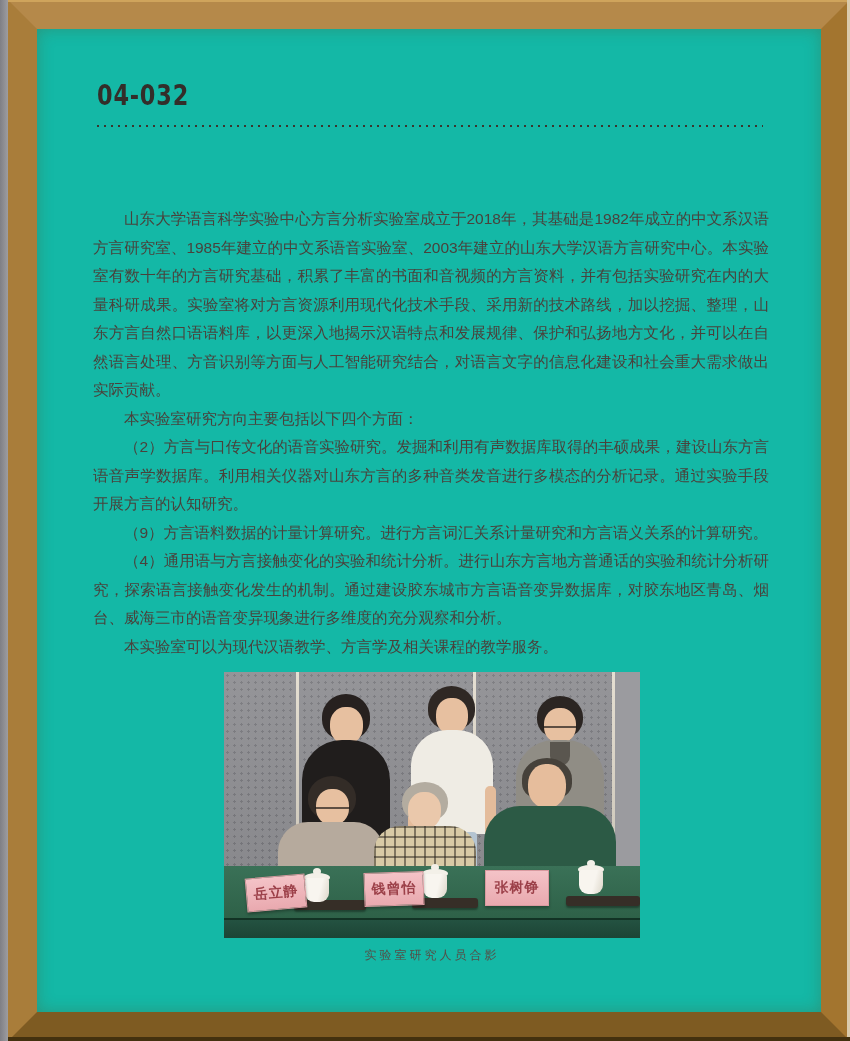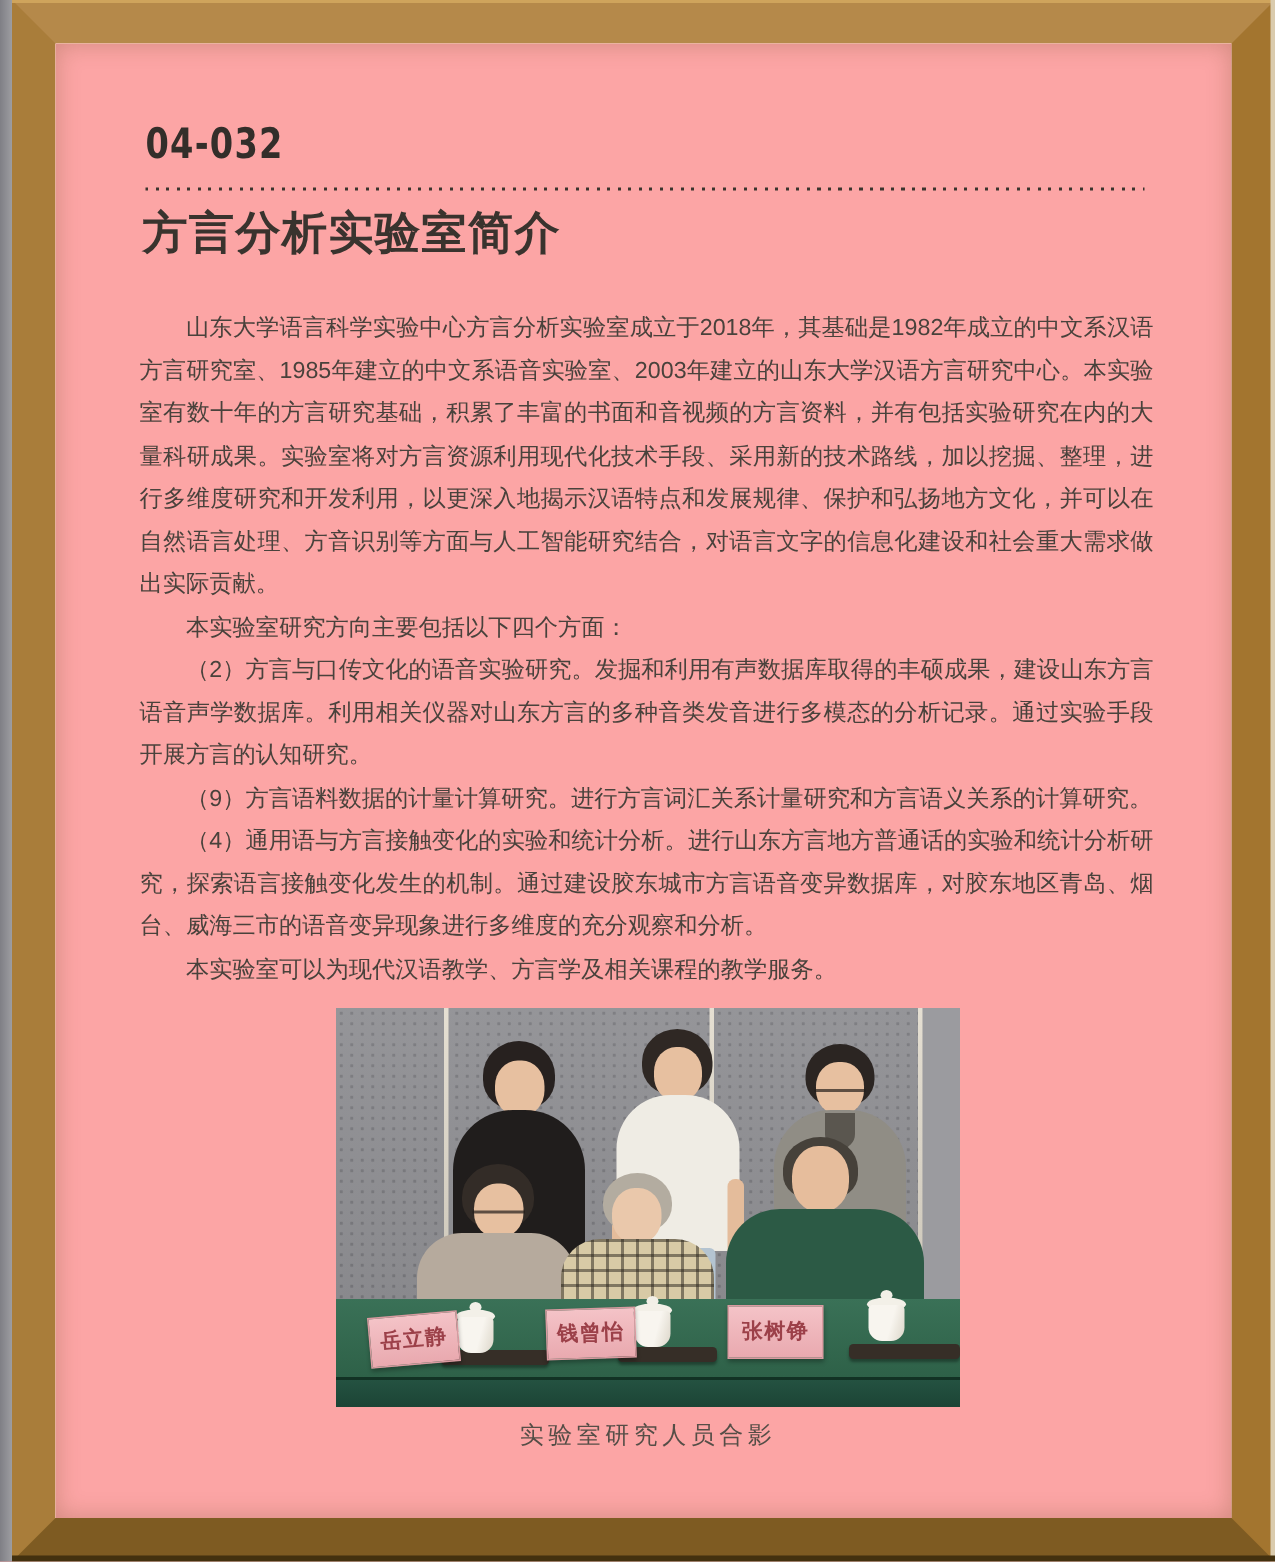--- a/index.html
+++ b/index.html
@@ -11,21 +11,21 @@
   
   .wall-edge-left{position:absolute;left:0;top:0;width:8px;height:100%;
     background:linear-gradient(to right,#7f7f85,#9d9da1);}
   .frame{position:absolute;left:8px;top:0;width:842px;height:1041px;box-sizing:border-box;
     border:29px solid;border-color:#b5894a #a3752f #7e5b22 #a97d3a;
     background:#fbf6ed;}
   .frame-top-light{position:absolute;left:8px;top:0;width:842px;height:2px;background:#cfa45c;}
   .frame-right-light{position:absolute;right:0;top:0;width:3px;height:1041px;background:#dacbad;}
   .frame-bottom-dark{position:absolute;left:8px;bottom:0;width:842px;height:4px;background:#43310f;}
   
-  .page{position:absolute;inset:0;background:#fca5a5;
+  .page{position:absolute;inset:0;background:#14b8a6;
     box-shadow:inset 0 0 16px rgba(95,64,22,.28);padding-left:29px;}
   .code{position:absolute;left:60px;top:50px;font-weight:800;font-size:28px;color:#332e2a;
     font-family:"DejaVu Sans","Liberation Sans",sans-serif;}
   .code-inner{display:inline-block;transform:scaleX(.8);transform-origin:left center;letter-spacing:1px;}
   .dotted{position:absolute;left:60px;top:96px;width:666px;height:2px;
     background:repeating-linear-gradient(to right,#3b352e 0 2px,transparent 2px 7px);}
   .title{position:absolute;left:58px;top:106px;margin:0;font-size:30px;font-weight:900;
     color:#39332e;letter-spacing:1px;}
   .content{position:absolute;left:56px;top:176px;width:676px;font-size:15.5px;line-height:28.5px;
     color:#49423c;text-align:justify;}
@@ -101,38 +101,37 @@
   .cup .mug{left:3px;top:10px;width:24px;height:24px;border-radius:3px 3px 9px 9px;
     background:linear-gradient(105deg,#f8f5ef 60%,#dcd6c9);}
   .card{position:absolute;z-index:7;display:flex;align-items:center;justify-content:center;
     background:linear-gradient(#f4c3c7,#e9a9af);border:1px solid #d99aa0;
     box-shadow:0 2px 3px rgba(0,0,0,.3);color:#9c4049;font-weight:700;font-size:14px;letter-spacing:1px;}
   .k1{left:22px;top:204px;width:58px;height:32px;transform:rotate(-5deg);}
   .k2{left:140px;top:200px;width:58px;height:32px;transform:rotate(-2deg);}
   .k3{left:261px;top:198px;width:62px;height:34px;}
   
   .caption{position:absolute;left:187px;top:918px;width:416px;text-align:center;
-    font-family:"Liberation Serif","DejaVu Serif",serif;font-size:16px;letter-spacing:3px;color:#554e47;}
+    font-family:"Liberation Serif","DejaVu Serif",serif;font-size:12px;letter-spacing:3px;color:#554e47;}
 </style>
 </head>
 <body>
 
 <div class="stage">
   <div class="wall-edge-left"></div>
   <div class="frame">
     <div class="page">
 
       <div class="code">
         <span class="code-inner">04-032</span>
       </div>
       <div class="dotted"></div>
-      <h1 class="title">方言分析实验室简介</h1>
 
       <div class="content">
-        <p>山东大学语言科学实验中心方言分析实验室成立于2018年，其基础是1982年成立的中文系汉语方言研究室、1985年建立的中文系语音实验室、2003年建立的山东大学汉语方言研究中心。本实验室有数十年的方言研究基础，积累了丰富的书面和音视频的方言资料，并有包括实验研究在内的大量科研成果。实验室将对方言资源利用现代化技术手段、采用新的技术路线，加以挖掘、整理，进行多维度研究和开发利用，以更深入地揭示汉语特点和发展规律、保护和弘扬地方文化，并可以在自然语言处理、方音识别等方面与人工智能研究结合，对语言文字的信息化建设和社会重大需求做出实际贡献。</p>
+        <p>山东大学语言科学实验中心方言分析实验室成立于2018年，其基础是1982年成立的中文系汉语方言研究室、1985年建立的中文系语音实验室、2003年建立的山东大学汉语方言研究中心。本实验室有数十年的方言研究基础，积累了丰富的书面和音视频的方言资料，并有包括实验研究在内的大量科研成果。实验室将对方言资源利用现代化技术手段、采用新的技术路线，加以挖掘、整理，山东方言自然口语语料库，以更深入地揭示汉语特点和发展规律、保护和弘扬地方文化，并可以在自然语言处理、方音识别等方面与人工智能研究结合，对语言文字的信息化建设和社会重大需求做出实际贡献。</p>
         <p>本实验室研究方向主要包括以下四个方面：</p>
         <p>（2）方言与口传文化的语音实验研究。发掘和利用有声数据库取得的丰硕成果，建设山东方言语音声学数据库。利用相关仪器对山东方言的多种音类发音进行多模态的分析记录。通过实验手段开展方言的认知研究。</p>
         <p>（9）方言语料数据的计量计算研究。进行方言词汇关系计量研究和方言语义关系的计算研究。</p>
         <p>（4）通用语与方言接触变化的实验和统计分析。进行山东方言地方普通话的实验和统计分析研究，探索语言接触变化发生的机制。通过建设胶东城市方言语音变异数据库，对胶东地区青岛、烟台、威海三市的语音变异现象进行多维度的充分观察和分析。</p>
         <p>本实验室可以为现代汉语教学、方言学及相关课程的教学服务。</p>
       </div>
 
       <div class="photo">
         <div class="wall-light"></div>
         <div class="panel-strip s1"></div>

